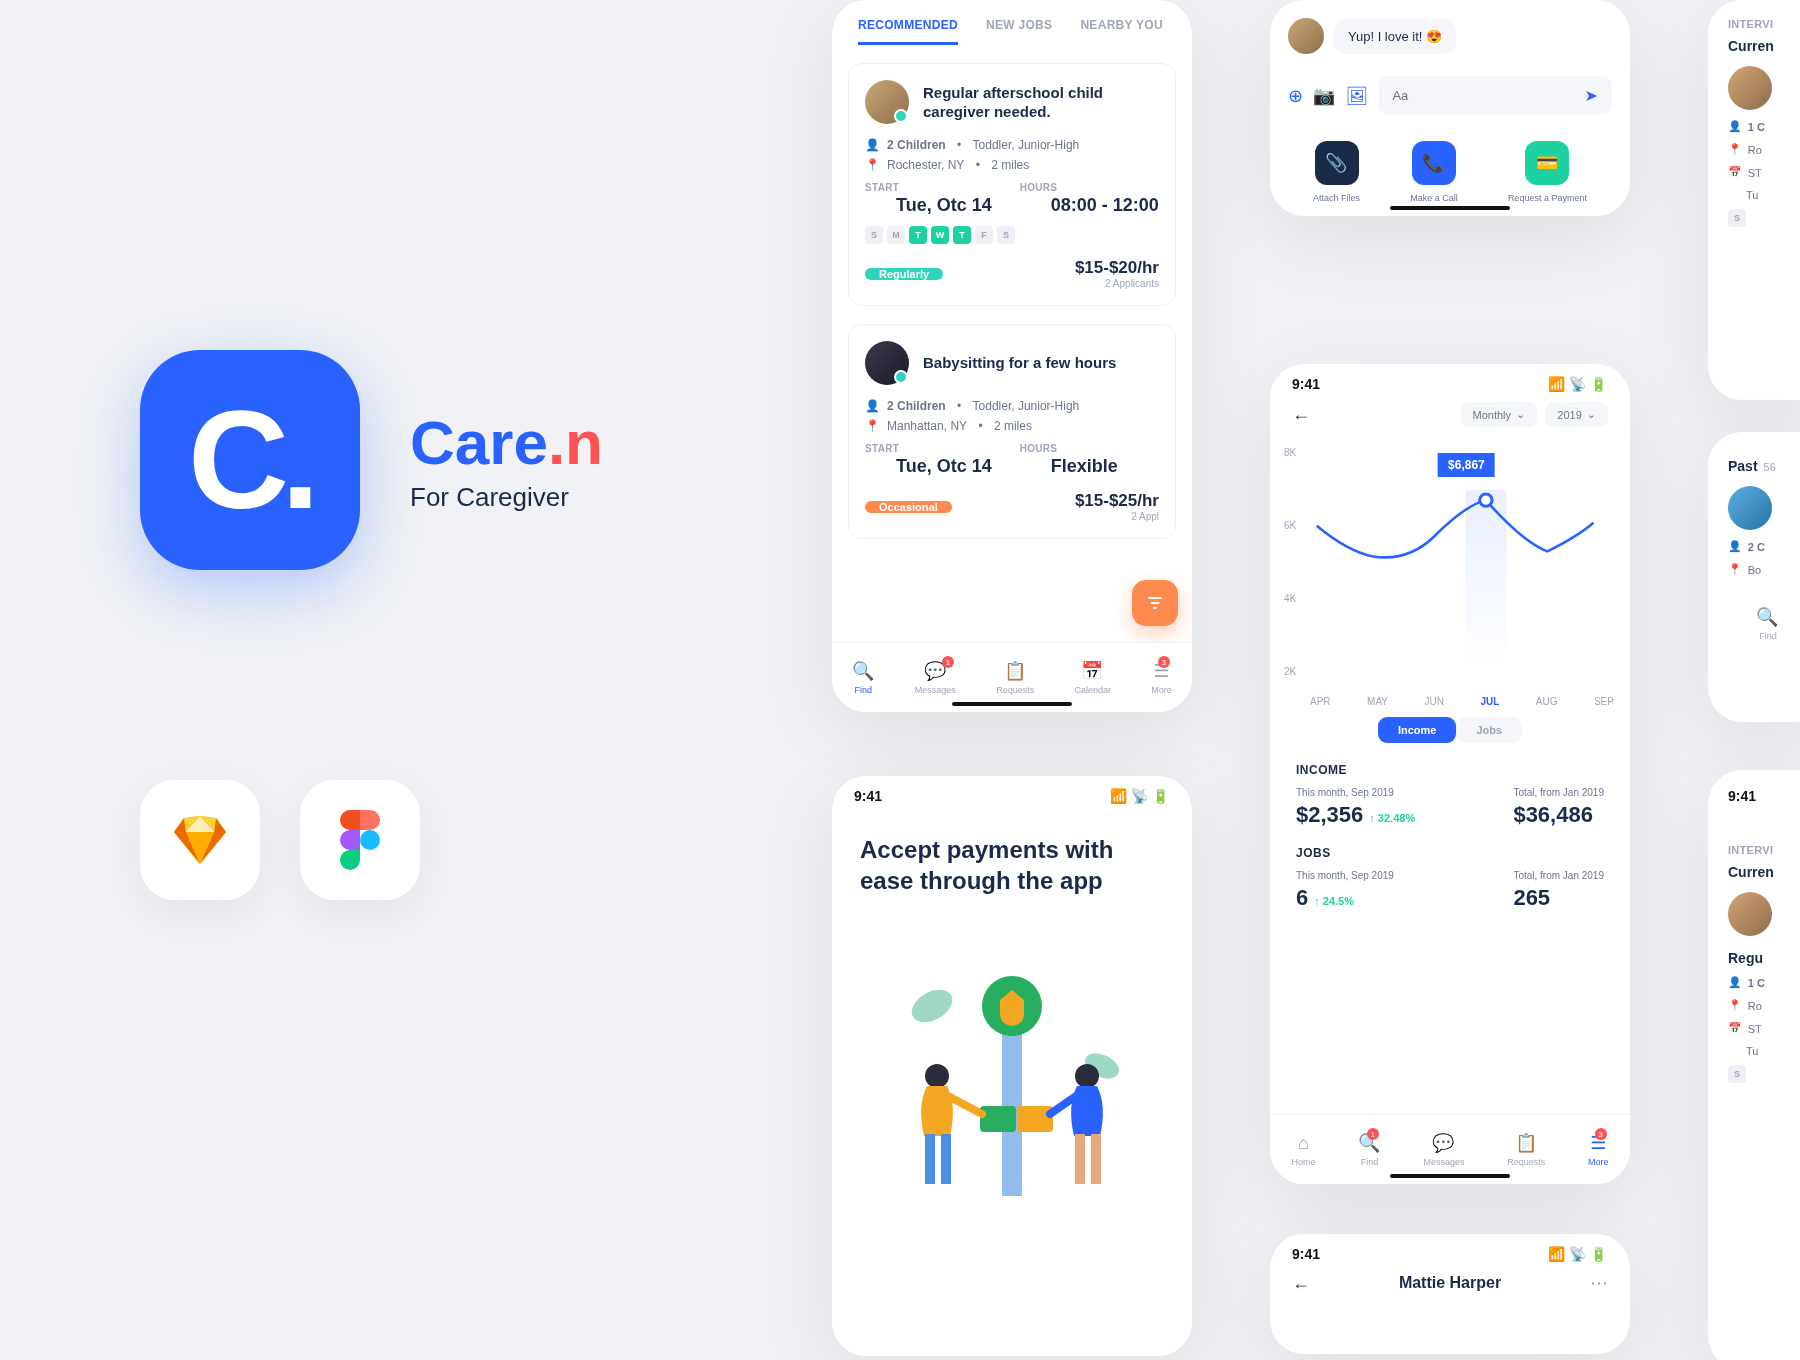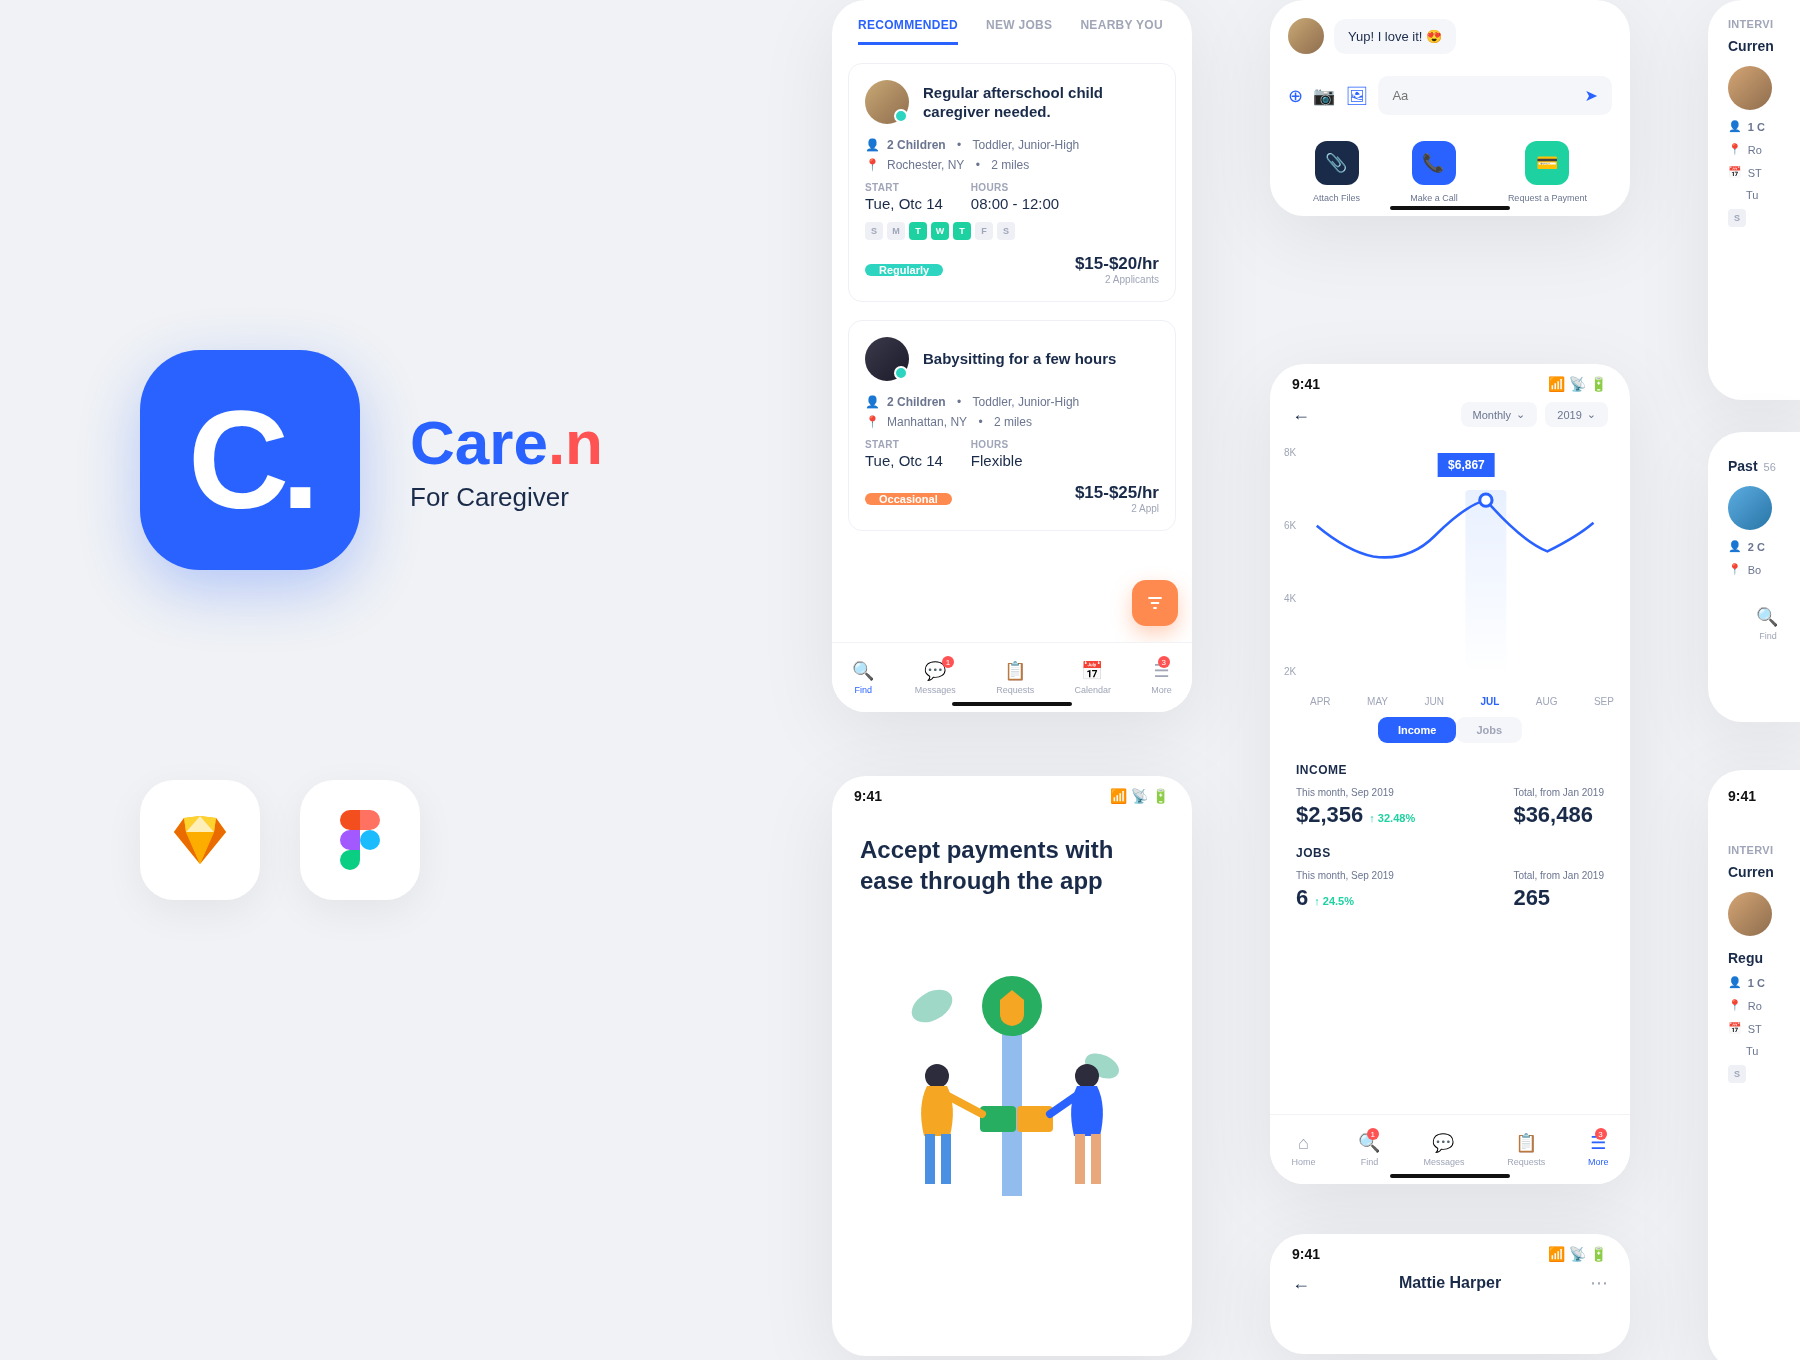--- a/index.html
+++ b/index.html
@@ -30,21 +30,21 @@
 .job-head { display: flex; gap: 14px; align-items: center; }
 .avatar { width: 44px; height: 44px; border-radius: 50%; background: linear-gradient(135deg,#c9a875,#8e6d4e); position: relative; flex-shrink: 0; }
 .avatar.alt { background: linear-gradient(135deg,#3a3a4a,#1a1a2a); }
 .avatar::after { content:''; position:absolute; right:1px; bottom:1px; width:10px; height:10px; background:#2dd4bf; border:2px solid #fff; border-radius:50%; }
 .job-title { font-size: 15px; font-weight: 700; color: #1a2b4a; line-height: 1.3; }
 .job-meta { margin-top: 14px; font-size: 12px; color: #6b7590; }
 .job-row { display: flex; align-items: center; gap: 8px; margin-bottom: 6px; }
 .job-row .ico { width: 14px; color: #a0a6b8; }
 .job-cols { display: flex; gap: 28px; margin-top: 10px; }
 .job-col .lbl { font-size: 10px; color: #a0a6b8; font-weight: 600; letter-spacing: 0.3px; }
-.job-col .val { font-size: 15px; color: #1a2b4a; font-weight: 400; margin-top: 2px; }
+.job-col .val { font-size: 18px; color: #1a2b4a; font-weight: 700; margin-top: 2px; margin-left: 31px; }
 .days { display: flex; gap: 4px; margin-top: 10px; }
 .day { width: 18px; height: 18px; border-radius: 4px; background: #eef0f6; color: #a0a6b8; font-size: 9px; display: flex; align-items: center; justify-content: center; font-weight: 600; }
 .day.on { background: #1dd1a1; color: #fff; }
 .job-foot { display: flex; justify-content: space-between; align-items: center; margin-top: 14px; }
 .badge { padding: 0 14px; border-radius: 8px; font-size: 11px; font-weight: 600; color: #fff; }
 .badge.reg { background: #2dd4bf; }
 .badge.occ { background: #ff8a50; }
 .price { text-align: right; }
 .price-main { font-size: 17px; font-weight: 800; color: #1a2b4a; }
 .price-sub { font-size: 10px; color: #a0a6b8; }

